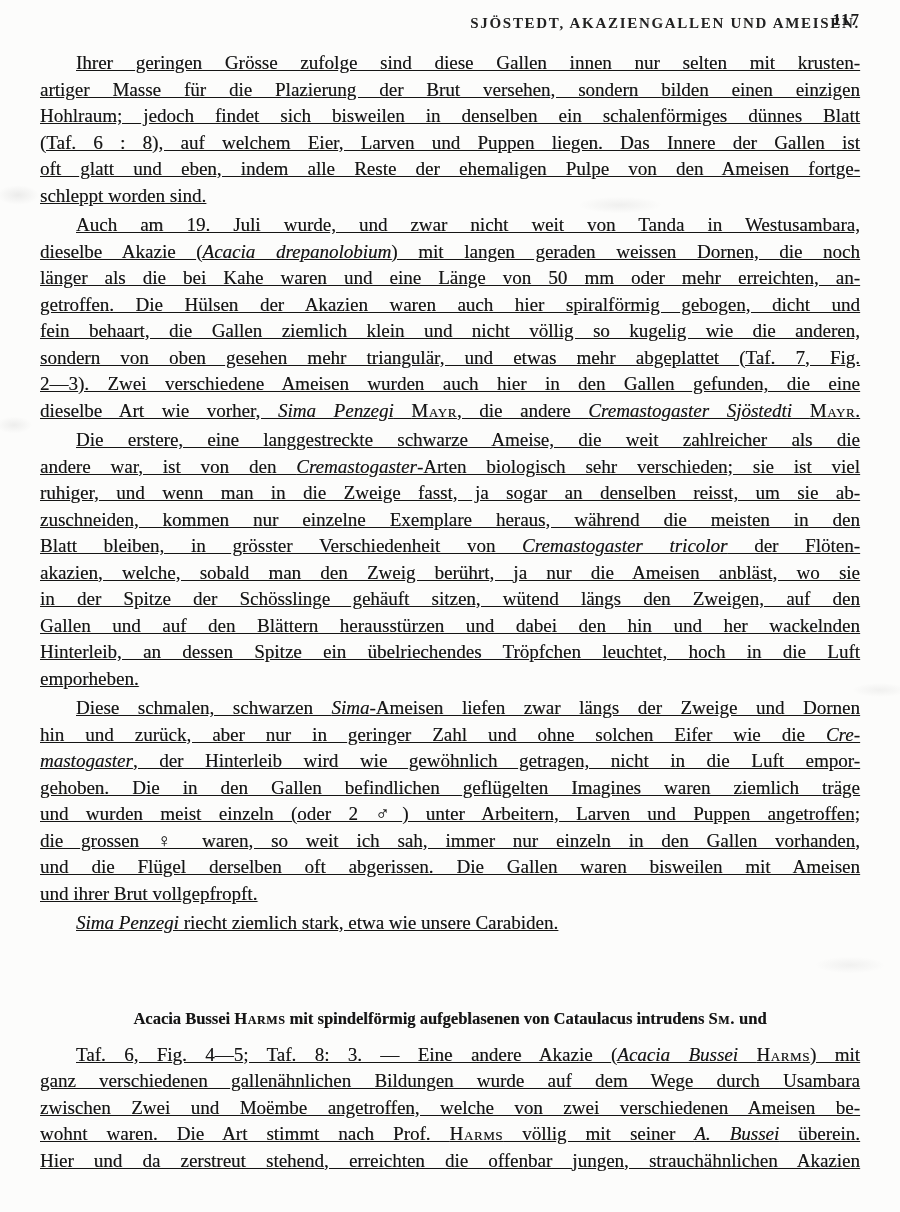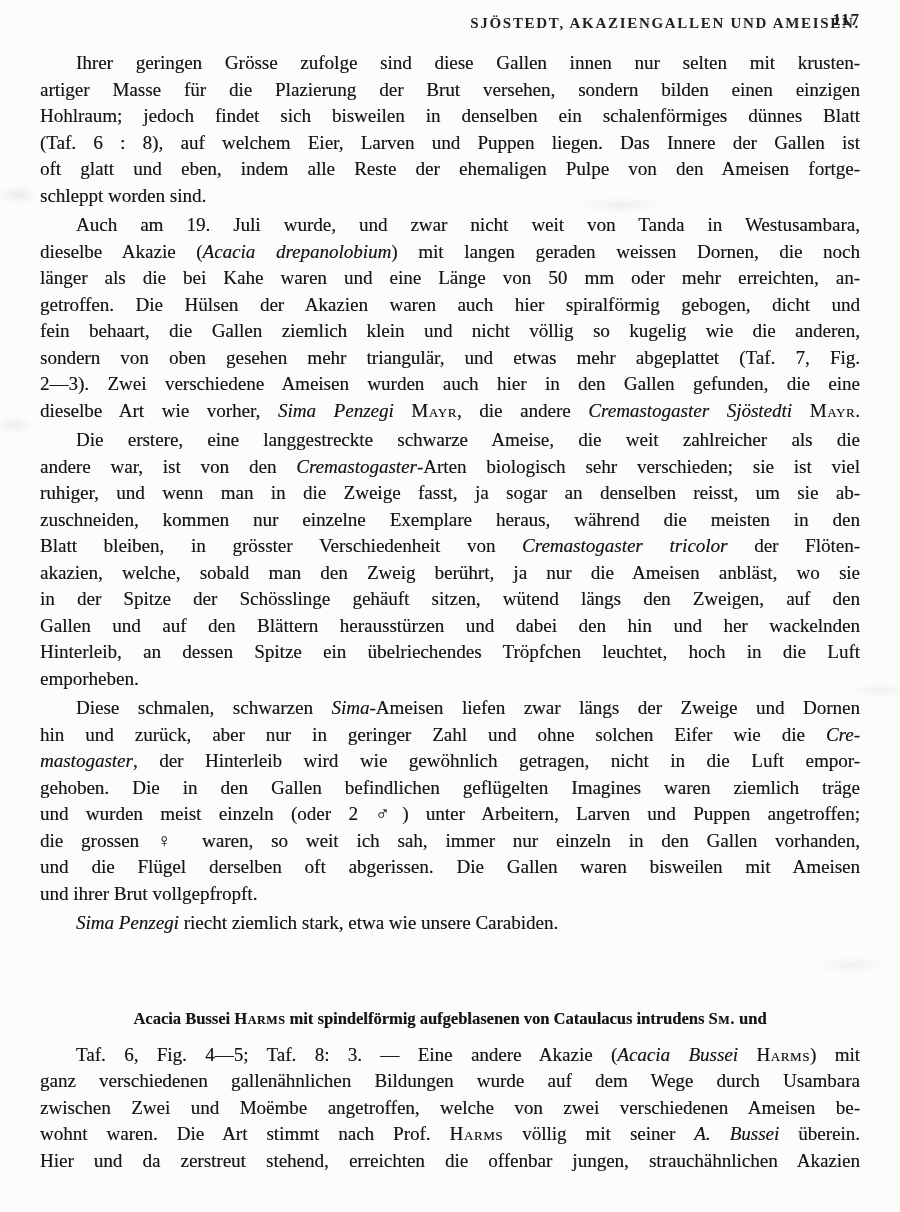--- a/index.html
+++ b/index.html
@@ -26,21 +26,21 @@
   .rh-title {
     display:block; text-align:right;
     font-size:15px; font-weight:bold; letter-spacing:1.7px;
     color:#222;
   }
   .rh-page {
     position:absolute; right:0px; top:-3px;
     font-size:17px; font-weight:bold; letter-spacing:1px; color:#1a1a1a;
   }
   .body-text { text-shadow:0.3px 0 0 rgba(0,0,0,0.45); }
-  .para { margin-top:3px; }
+  .para { margin-top:3px;text-decoration:underline; }
   .para:first-child { margin-top:0; }
   .heading {
     margin-top:70px; margin-bottom:12px;
     font-size:16.5px; line-height:23px; font-weight:bold;
   }
   .line { text-align:justify; }
   .line.j { text-align-last:justify; }
   .line.ind { text-indent:36px; }
   .heading .line { text-align:left; text-align-last:center; }
   .s-i { font-style:italic; }

